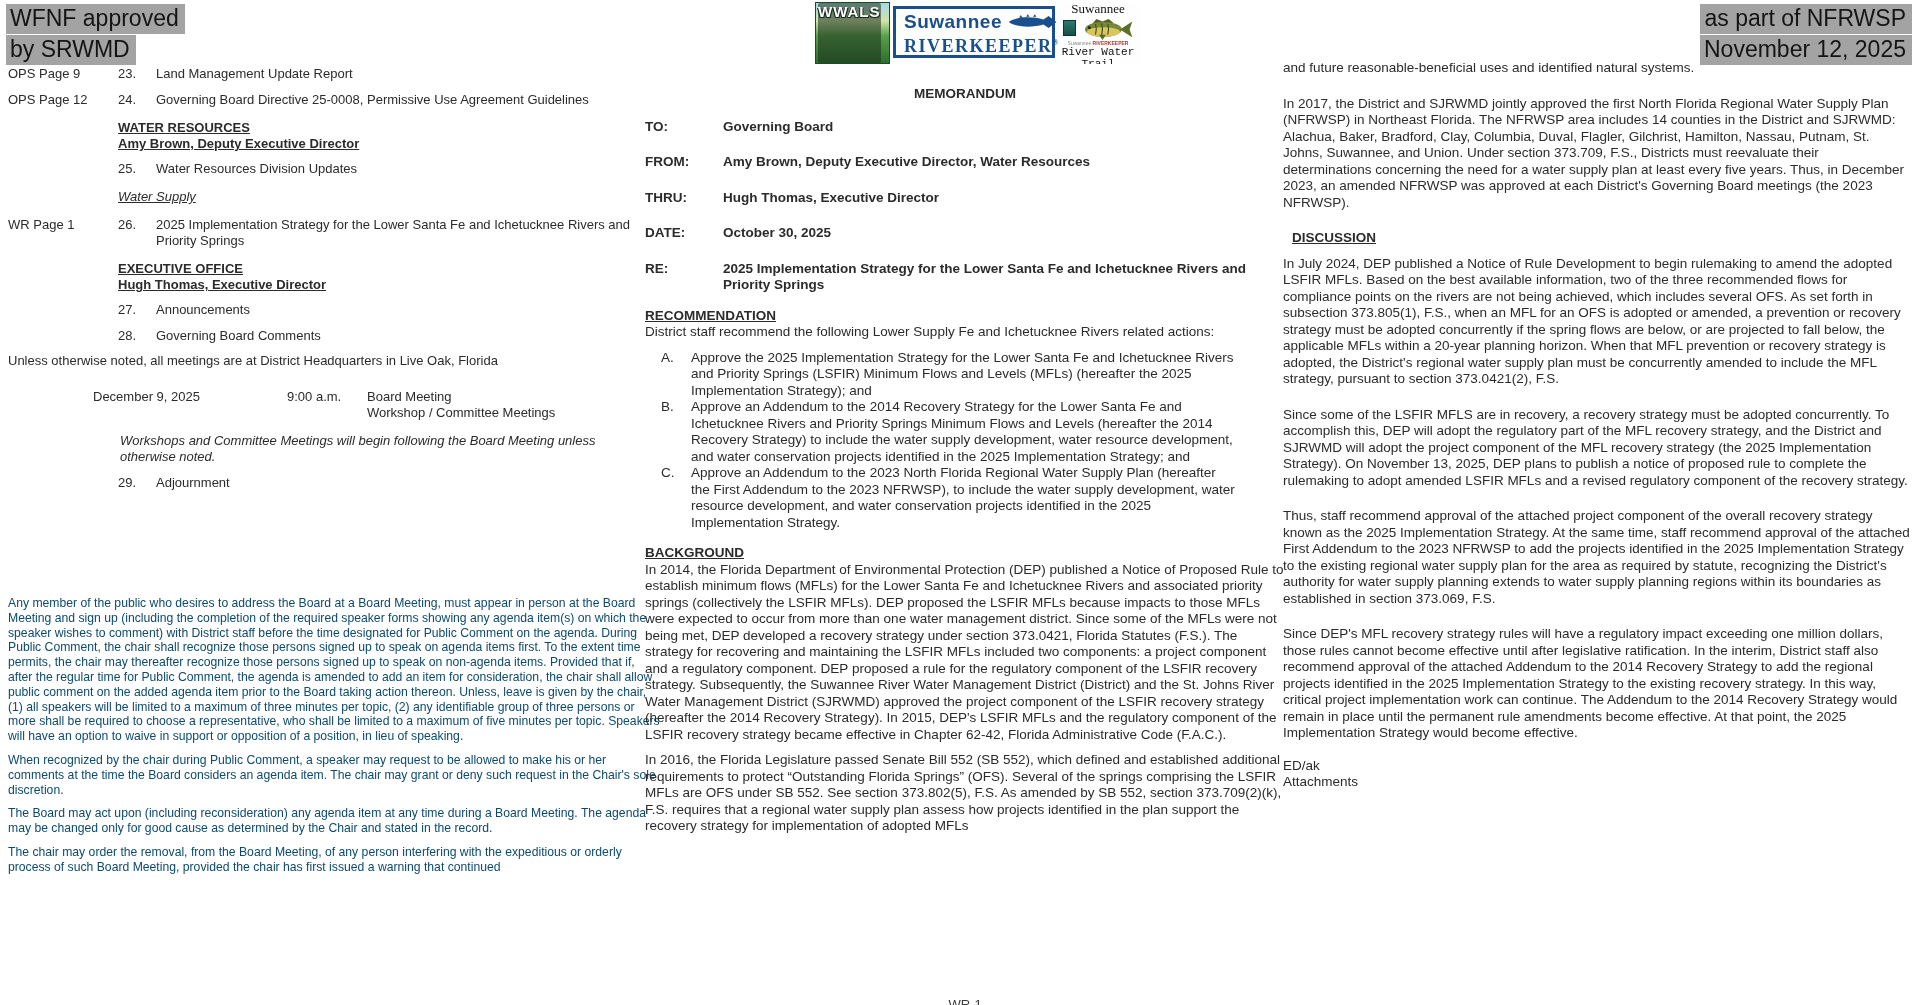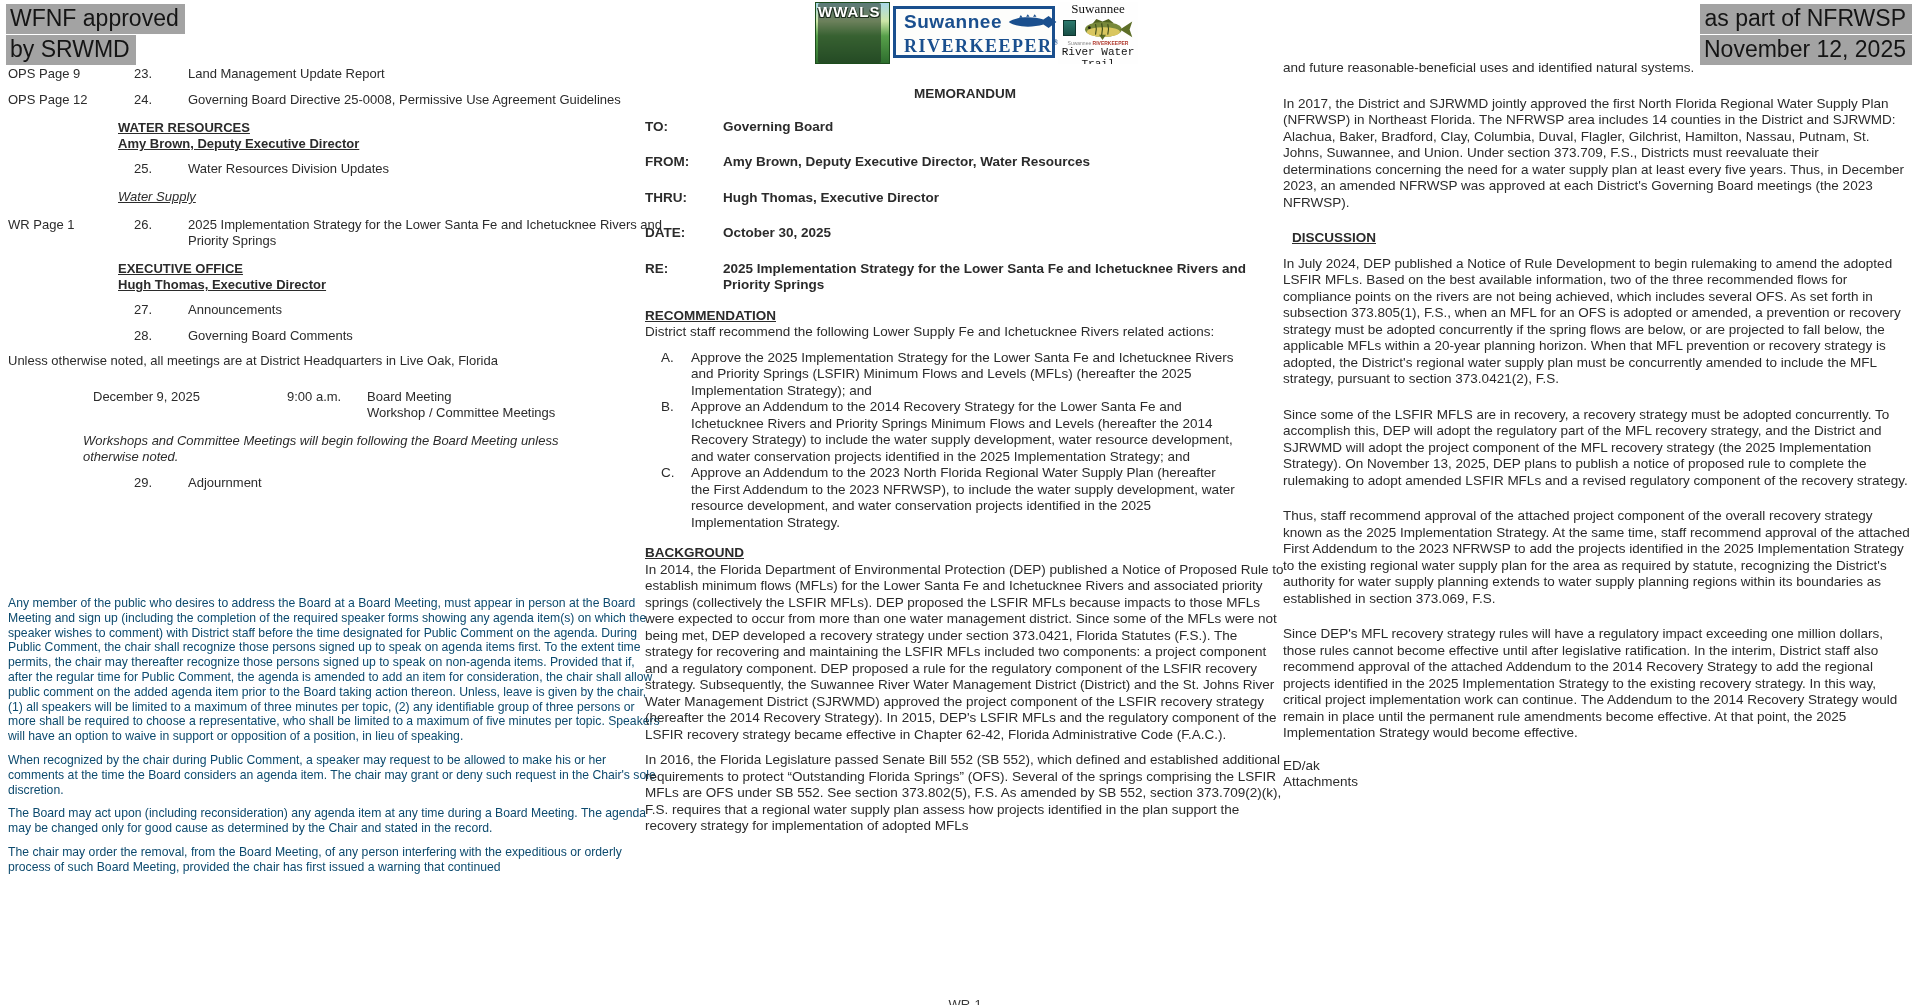--- a/index.html
+++ b/index.html
@@ -43,26 +43,26 @@
   .logo-wt .fishrow{display:flex;align-items:center;justify-content:center;gap:2px;height:24px;}
   .logo-wt .thumb{width:11px;height:14px;background:linear-gradient(180deg,#2c7a6e,#184f46);border:1px solid #0e352e;}
   .logo-wt .credit{font-size:5px;line-height:6px;color:#888;}
   .logo-wt .credit b{color:#b03a2e;font-weight:bold;}
   .logo-wt .t2{font-family:Liberation Mono, monospace;font-size:11px;line-height:12px;color:#111;}
   
   .u{font-weight:bold;text-decoration:underline;}
   .iu{font-style:italic;text-decoration:underline;}
   
   .col-left{position:absolute;left:8px;top:66px;width:650px;font-size:13px;line-height:16px;color:#2b2b2b;}
-  .agenda-row{display:grid;grid-template-columns:110px 38px 1fr;margin-bottom:10px;gap:16px;}
+  .agenda-row{display:grid;grid-template-columns:110px 38px 1fr;margin-bottom:10px;}
   .agenda-heading{margin-left:110px;margin-bottom:9px;line-height:16px;}
   .sub-ws{margin-left:110px;margin-bottom:12px;}
   .loc-note{margin:9px 0 20px 0;}
   .schedule{display:grid;grid-template-columns:194px 80px 1fr;margin-left:85px;margin-bottom:12px;}
-  .sched-note{margin-left:75px;width:495px;font-style:italic;margin-bottom:10px;}
+  .sched-note{margin-left:112px;width:495px;font-style:italic;margin-bottom:10px;}
   .fine-print{position:absolute;left:8px;top:596px;width:652px;font-size:12.2px;line-height:14.8px;color:#0c4a6e;}
   .fine-print p{margin:0 0 9px 0;}
   
   .col-mid{position:absolute;left:645px;top:86px;width:640px;font-size:13.5px;line-height:16.5px;color:#2b2b2b;}
   .memo-title{text-align:center;font-weight:bold;margin-bottom:16px;}
   .memo-fields{display:grid;grid-template-columns:78px 1fr;row-gap:19px;margin-bottom:14px;font-weight:bold;}
   .memo-head{font-weight:bold;text-decoration:underline;}
   .rec-list{margin:9px 0 0 16px;}
   .rec-item{display:flex;margin-bottom:0px;}
   .rec-item .letter{width:30px;flex:none;}

